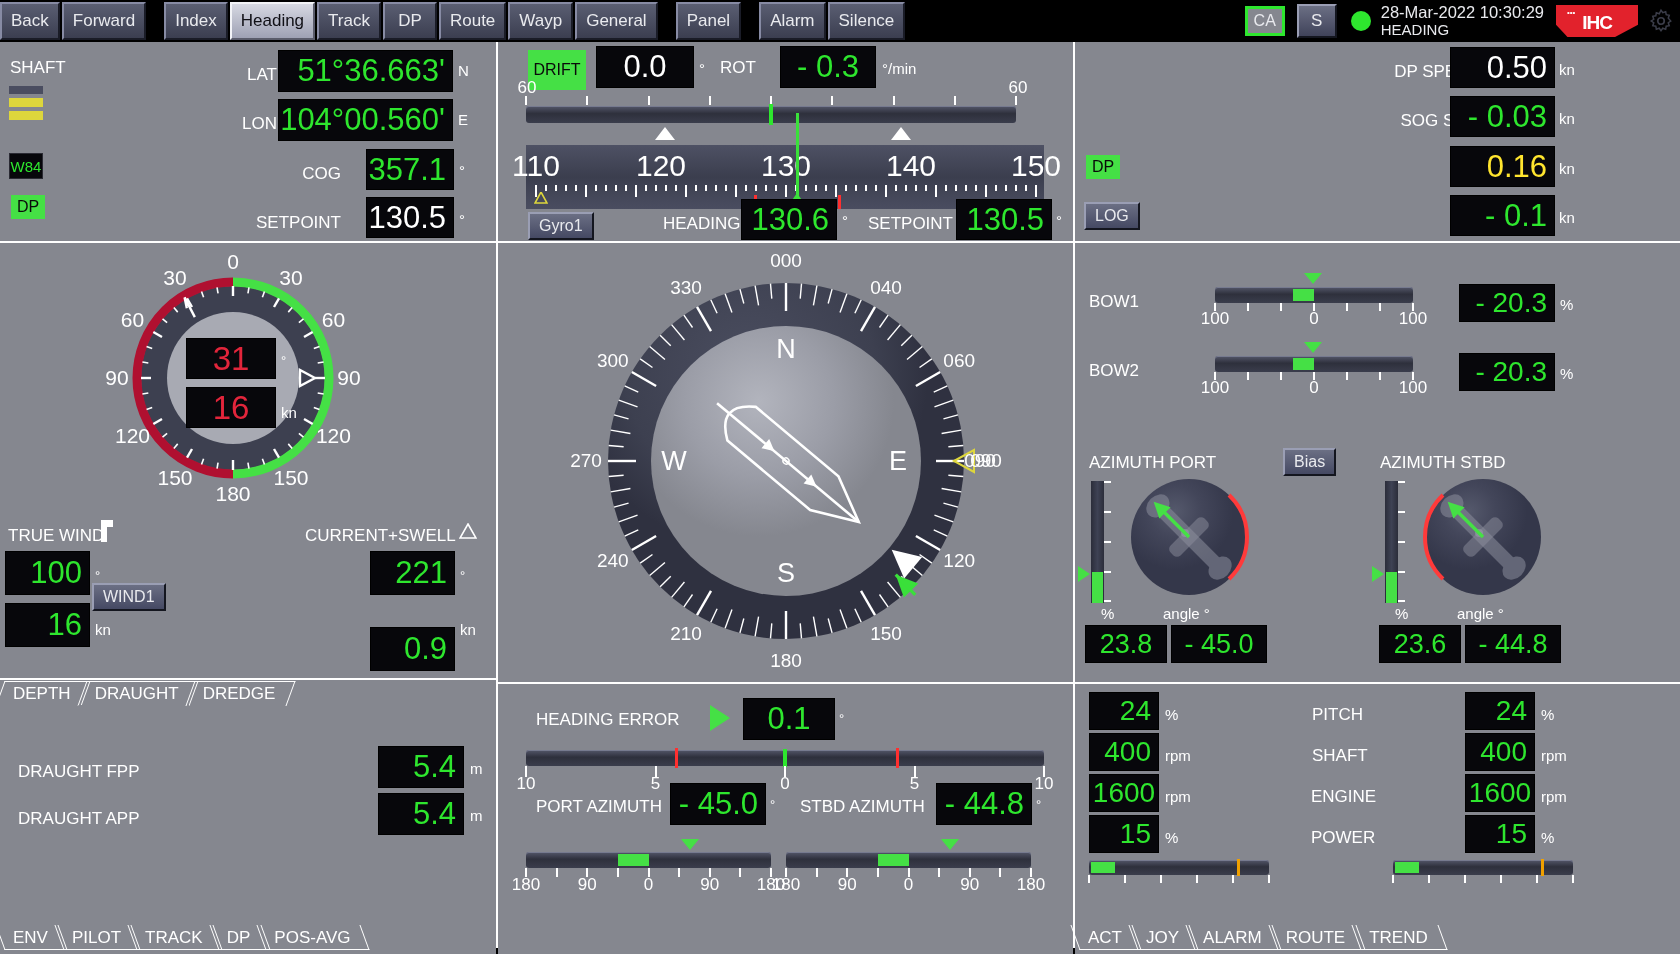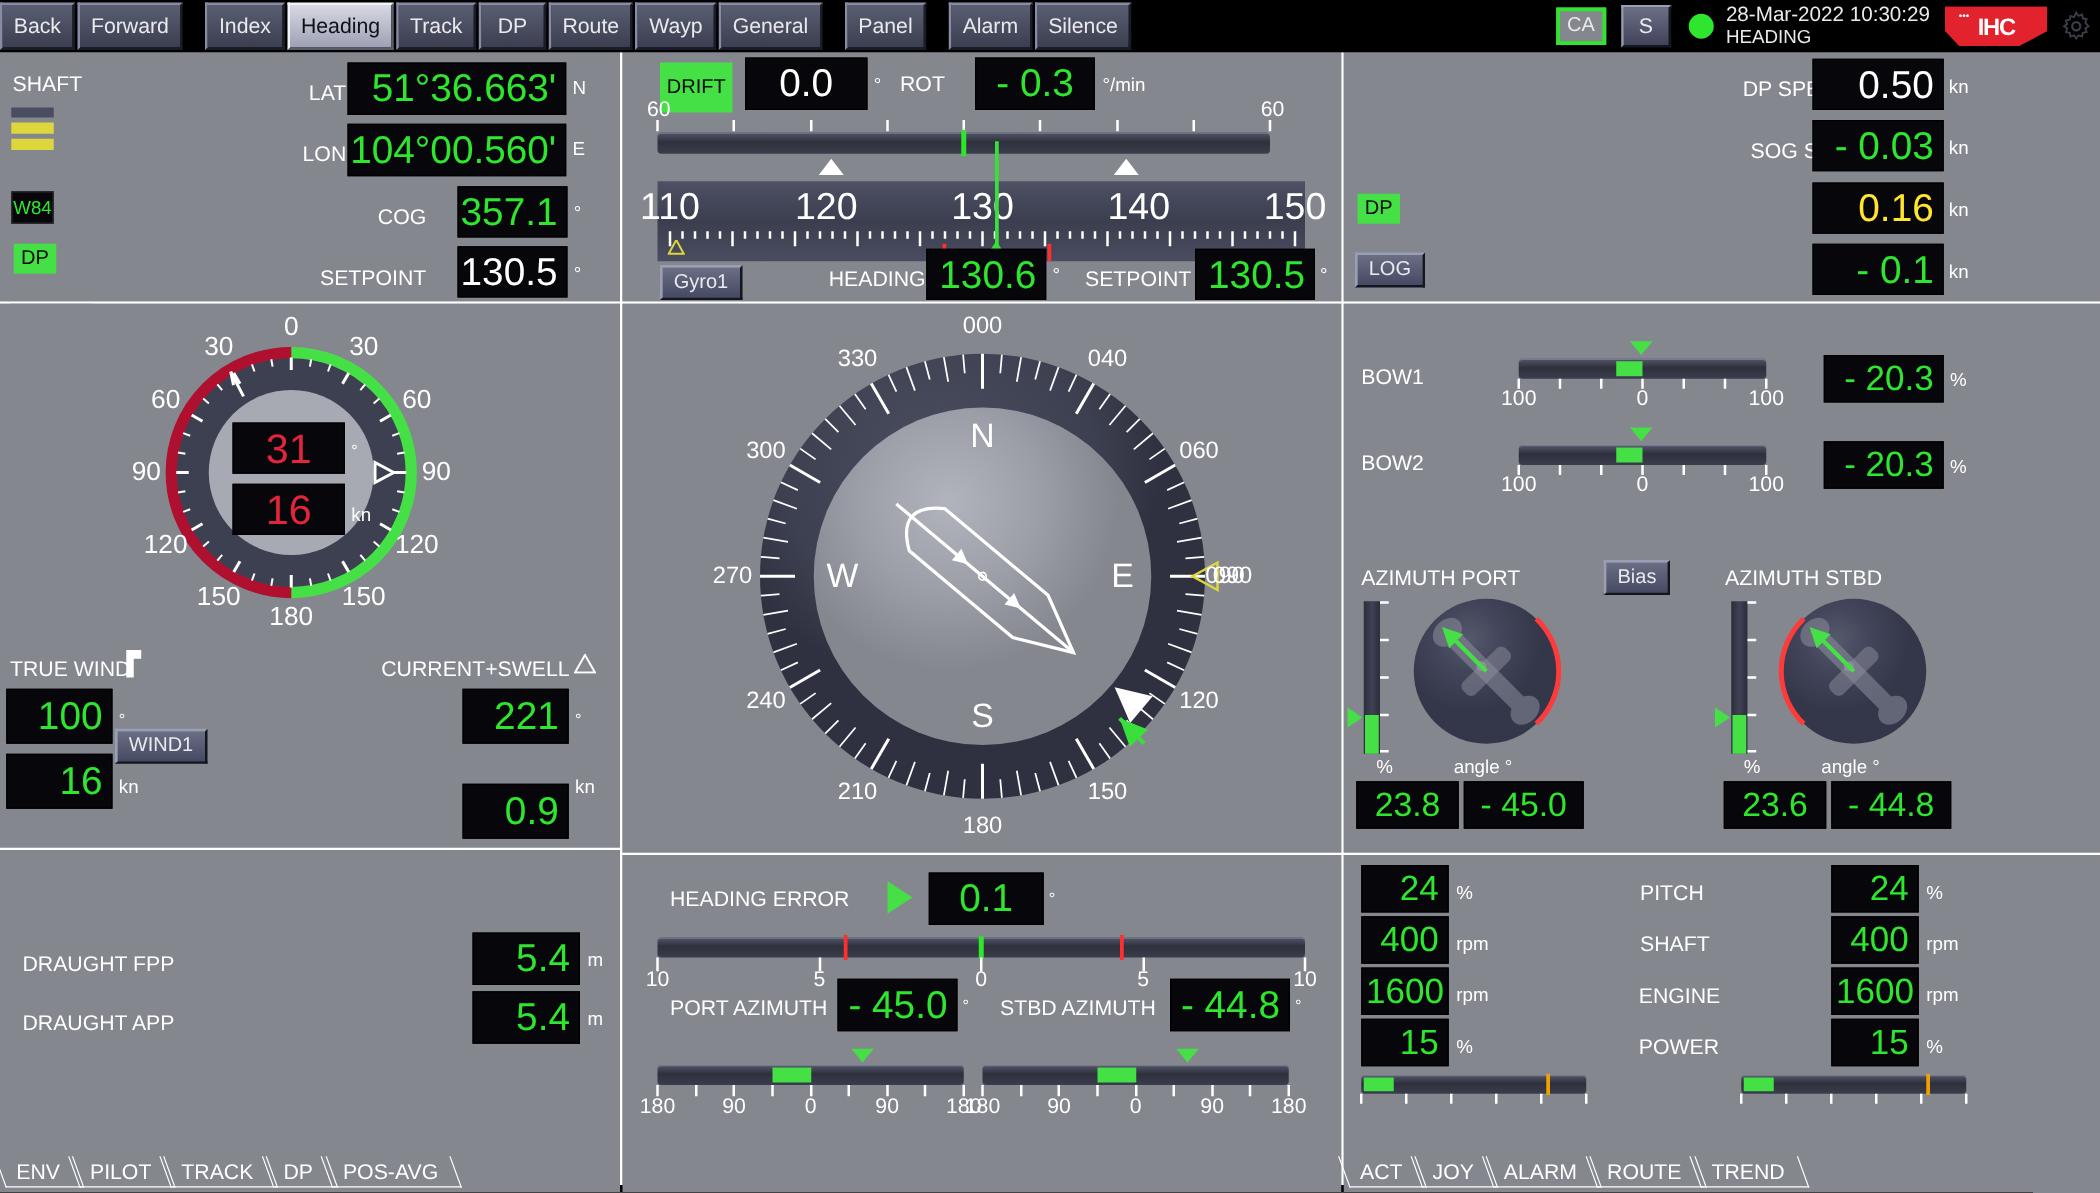--- a/index.html
+++ b/index.html
@@ -401,20 +401,25 @@
           <polygon points="9,1 17,15 1,15" fill="none" stroke="#fff" stroke-width="1.6"></polygon>
         </svg>
     </div>
     <div class="val" style="position:absolute;left:370px;top:308px;width:85px;height:44px;">221</div>
     <div class="unit" style="position:absolute;left:460px;top:325px;font-size:13px;">°</div>
     <div class="val" style="position:absolute;left:370px;top:360px;width:85px;height:44px;margin-top:24px;">0.9</div>
     <div class="unit" style="position:absolute;left:460px;top:378px;">kn</div>
   </div>
 
   <div class="panel" style="left:0;top:680px;width:496px;height:274px;">
+    <div class="tabrow" style="left:0;top:0;" id="draughtTabs">
+        <div class="tab">DEPTH</div>
+        <div class="tab active">DRAUGHT</div>
+        <div class="tab">DREDGE</div>
+      </div>
     <div class="lbl" style="position:absolute;left:18px;top:82px;">DRAUGHT FPP</div>
     <div class="val" style="position:absolute;left:378px;top:66px;width:86px;height:42px;">5.4</div>
     <div class="unit" style="position:absolute;left:470px;top:80px;">m</div>
     <div class="lbl" style="position:absolute;left:18px;top:129px;">DRAUGHT APP</div>
     <div class="val" style="position:absolute;left:378px;top:113px;width:86px;height:42px;">5.4</div>
     <div class="unit" style="position:absolute;left:470px;top:127px;">m</div>
     <div class="btabrow" style="left:0;top:245px;" id="envTabs">
         <div class="btab active">ENV</div>
         <div class="btab">PILOT</div>
         <div class="btab">TRACK</div>

